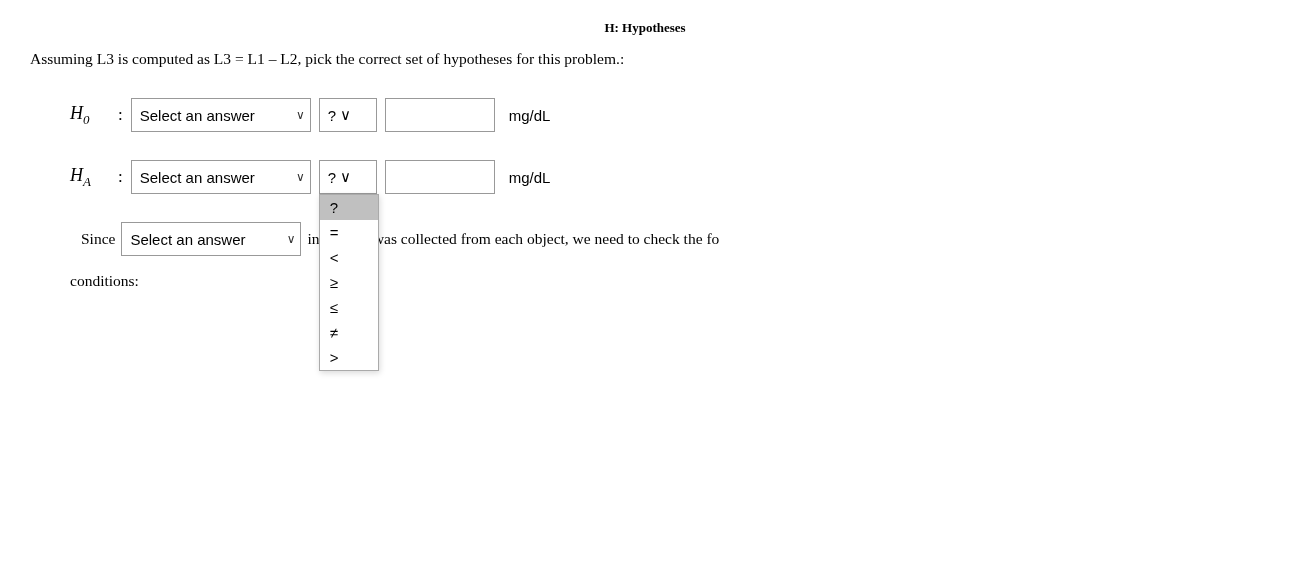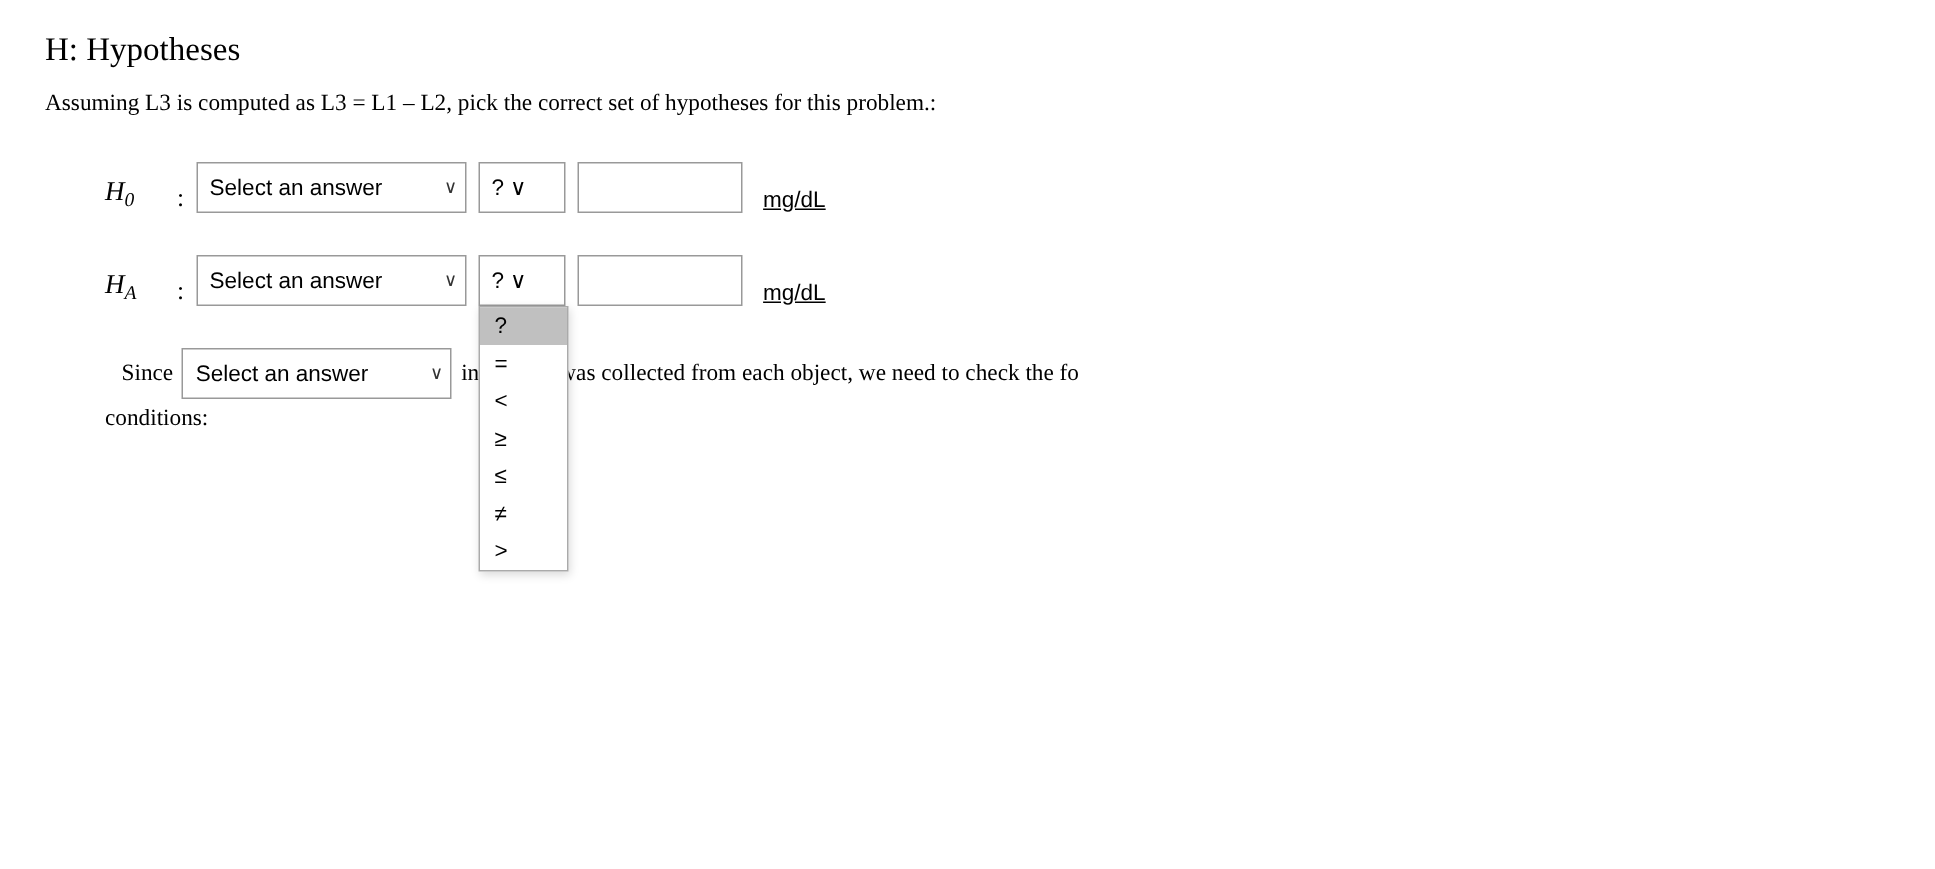--- a/index.html
+++ b/index.html
@@ -12,33 +12,34 @@
       font-family: Georgia, 'Times New Roman', serif;
       font-size: 16px;
       background: #ffffff;
       color: #000000;
       width: 1290px;
       min-height: 579px;
       padding: 20px 30px;
     }
 
     .section-title {
-      font-weight: normal;
-      font-size: 22px;
+      font-weight: bold;
+      font-size: 13px;
       margin-bottom: 14px;
+      text-align: center;
     }
 
     .section-description {
       font-size: 15.5px;
       margin-bottom: 30px;
     }
 
     .hypothesis-row {
       display: flex;
-      align-items: flex-end;
+      align-items: center;
       margin-bottom: 28px;
       margin-left: 40px;
       gap: 8px;
     }
 
     .hypothesis-label {
       font-size: 18px;
       min-width: 40px;
     }
 
@@ -77,21 +78,20 @@
       width: 110px;
       font-size: 15px;
       padding: 4px 6px;
       font-family: Arial, sans-serif;
     }
 
     .unit-label {
       font-family: Arial, sans-serif;
       font-size: 15px;
       margin-left: 6px;
-      text-decoration: underline;
     }
 
     .assumptions-section {
       margin-top: 10px;
     }
 
     .assumptions-row {
       display: flex;
       align-items: center;
       margin-left: 51px;
@@ -238,16 +238,16 @@
       </select>
     </div>
 
     <span>inf</span>
 
     <span style="font-size:15px; font-family: Arial, sans-serif;">≠</span>
 
     <span>tion was collected from each object, we need to check the fo</span>
   </div>
 
-  <div style="margin-left: 40px; margin-top: 4px; font-size: 15.5px;">
+  <div style="margin-left: 40px; margin-top: 16px; font-size: 15.5px;">
     <span>conditions:</span>
   </div>
 </div>
 
 </body></html>

